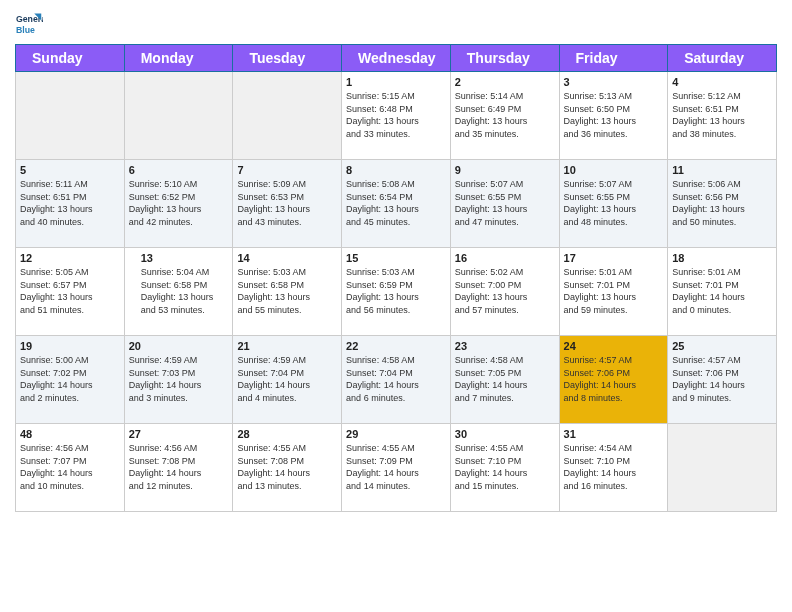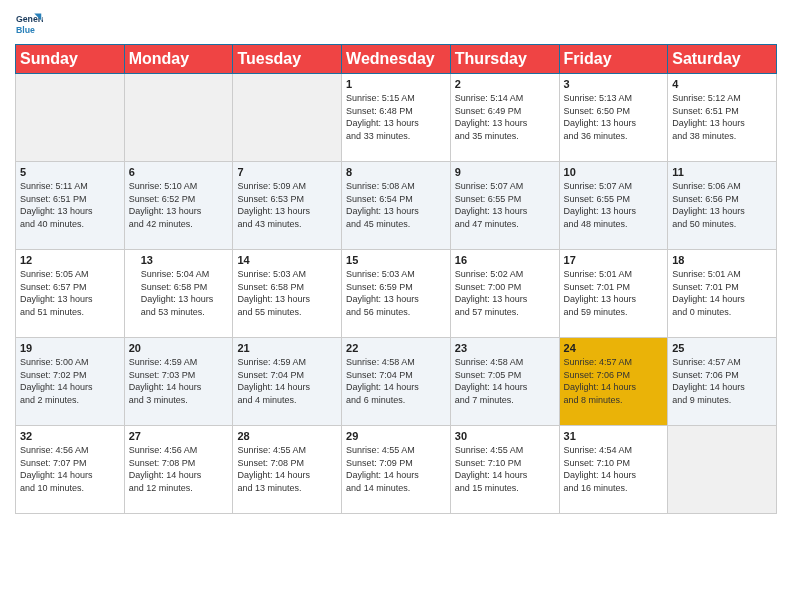--- a/index.html
+++ b/index.html
@@ -38,25 +38,25 @@
       font-size: 15px;
       color: #1a3a5c;
       font-weight: normal;
     }
     table {
       width: 100%;
       border-collapse: collapse;
       table-layout: fixed;
     }
     thead th {
-      background-color: #ef4444;
+      background-color: #8b5cf6;
       color: #fff;
-      font-size: 16px;
+      font-size: 14px;
       font-weight: bold;
-      padding: 5px 4px;
+      padding: 5px 16px;
       text-align: left;
       border: 1px solid #1a6fa0;
     }
     tbody td {
       border: 1px solid #ccc;
       vertical-align: top;
       padding: 4px 4px;
       font-size: 9.5px;
       color: #222;
       height: 88px;
@@ -296,21 +296,21 @@
         <td style="background: rgb(240, 244, 248);">
           <div class="day-num">25</div>
           <div class="day-info" style="white-space: pre-line;">Sunrise: 4:57 AM
 Sunset: 7:06 PM
 Daylight: 14 hours
 and 9 minutes.</div>
         </td>
       </tr>
       <tr>
         <td style="background: rgb(255, 255, 255);">
-          <div class="day-num">32</div>
+          <div class="day-num">48</div>
           <div class="day-info" style="white-space: pre-line;">Sunrise: 4:56 AM
 Sunset: 7:07 PM
 Daylight: 14 hours
 and 10 minutes.</div>
         </td>
         <td style="background: rgb(255, 255, 255);">
           <div class="day-num">27</div>
           <div class="day-info" style="white-space: pre-line;">Sunrise: 4:56 AM
 Sunset: 7:08 PM
 Daylight: 14 hours

